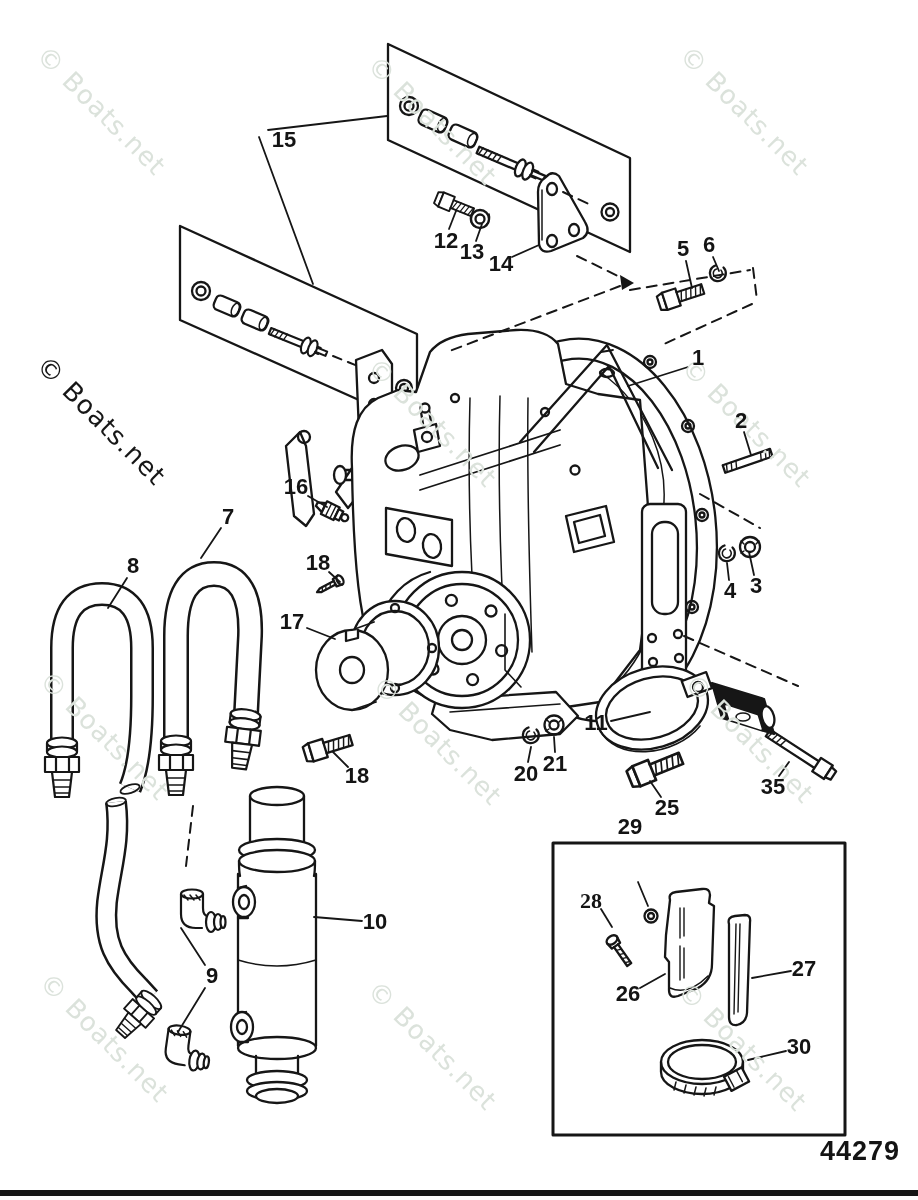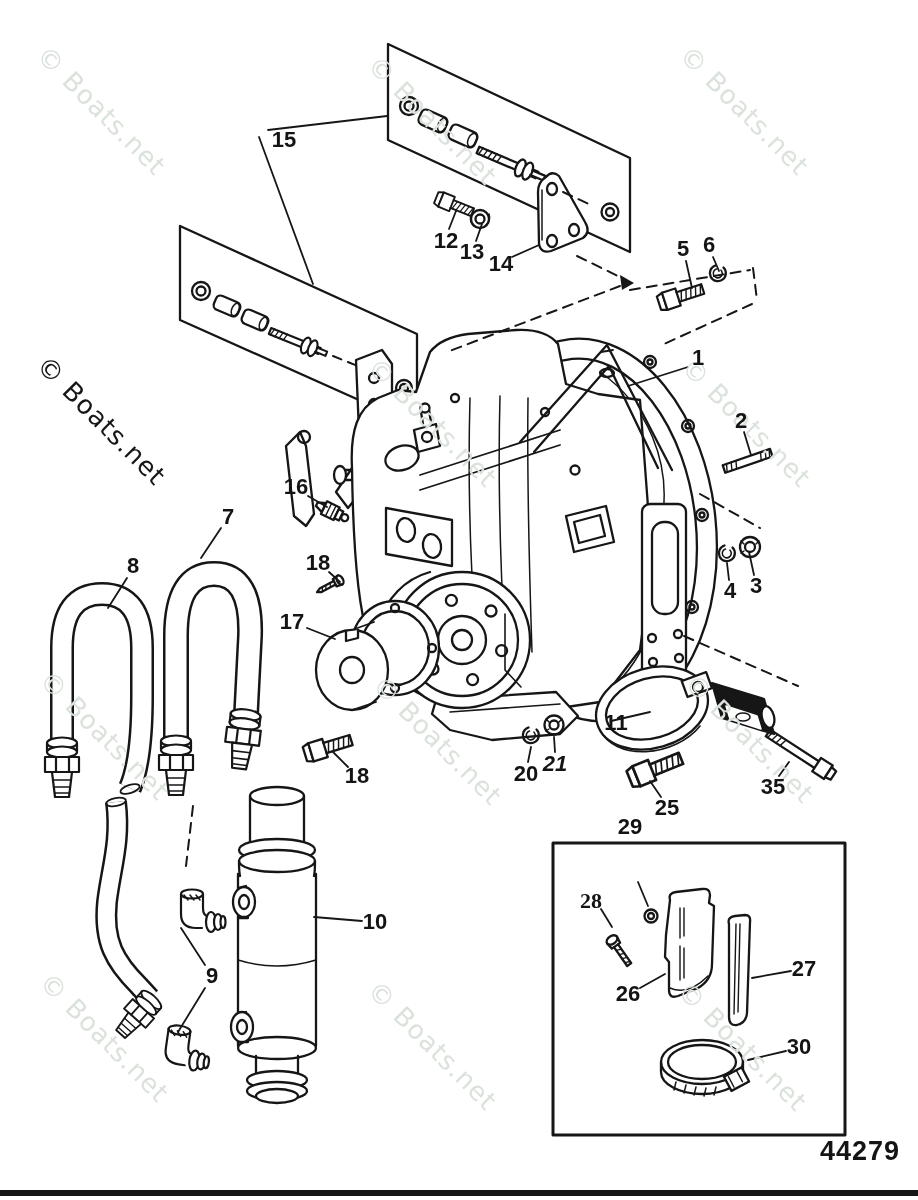--- a/index.html
+++ b/index.html
@@ -417,31 +417,31 @@
       <div class="callout" style="left: 698px; top: 358px;">1</div>
       <div class="callout" style="left: 741px; top: 421px;">2</div>
       <div class="callout" style="left: 756px; top: 586px;">3</div>
       <div class="callout" style="left: 730px; top: 591px;">4</div>
       <div class="callout" style="left: 683px; top: 249px;">5</div>
       <div class="callout" style="left: 709px; top: 245px;">6</div>
       <div class="callout" style="left: 228px; top: 517px;">7</div>
       <div class="callout" style="left: 133px; top: 566px;">8</div>
       <div class="callout" style="left: 212px; top: 976px;">9</div>
       <div class="callout" style="left: 375px; top: 922px;">10</div>
-      <div class="callout" style="left: 596px; top: 723px; margin-left: 20px;">11</div>
+      <div class="callout" style="left: 596px; top: 723px;">11</div>
       <div class="callout" style="left: 446px; top: 241px;">12</div>
       <div class="callout" style="left: 472px; top: 252px;">13</div>
       <div class="callout" style="left: 501px; top: 264px;">14</div>
       <div class="callout" style="left: 252px; top: 140px; margin-left: 32px;">15</div>
       <div class="callout" style="left: 296px; top: 487px;">16</div>
       <div class="callout" style="left: 292px; top: 622px;">17</div>
       <div class="callout" style="left: 318px; top: 563px;">18</div>
       <div class="callout" style="left: 357px; top: 776px;">18</div>
       <div class="callout" style="left: 526px; top: 774px;">20</div>
-      <div class="callout" style="left: 555px; top: 764px; font-style: italic;">21</div>
+      <div class="callout" style="left: 555px; top: 764px;">21</div>
       <div class="callout" style="left: 773px; top: 787px;">35</div>
       <div class="callout" style="left: 667px; top: 808px; text-align: right;">25</div>
       <div class="callout" style="left: 628px; top: 994px;">26</div>
       <div class="callout" style="left: 804px; top: 969px;">27</div>
       <div class="callout" style="left: 591px; top: 901px; font-family: Liberation Serif, serif;">28</div>
       <div class="callout" style="left: 630px; top: 827px;">29</div>
       <div class="callout" style="left: 799px; top: 1047px;">30</div>
     </div>
 
 </div>

